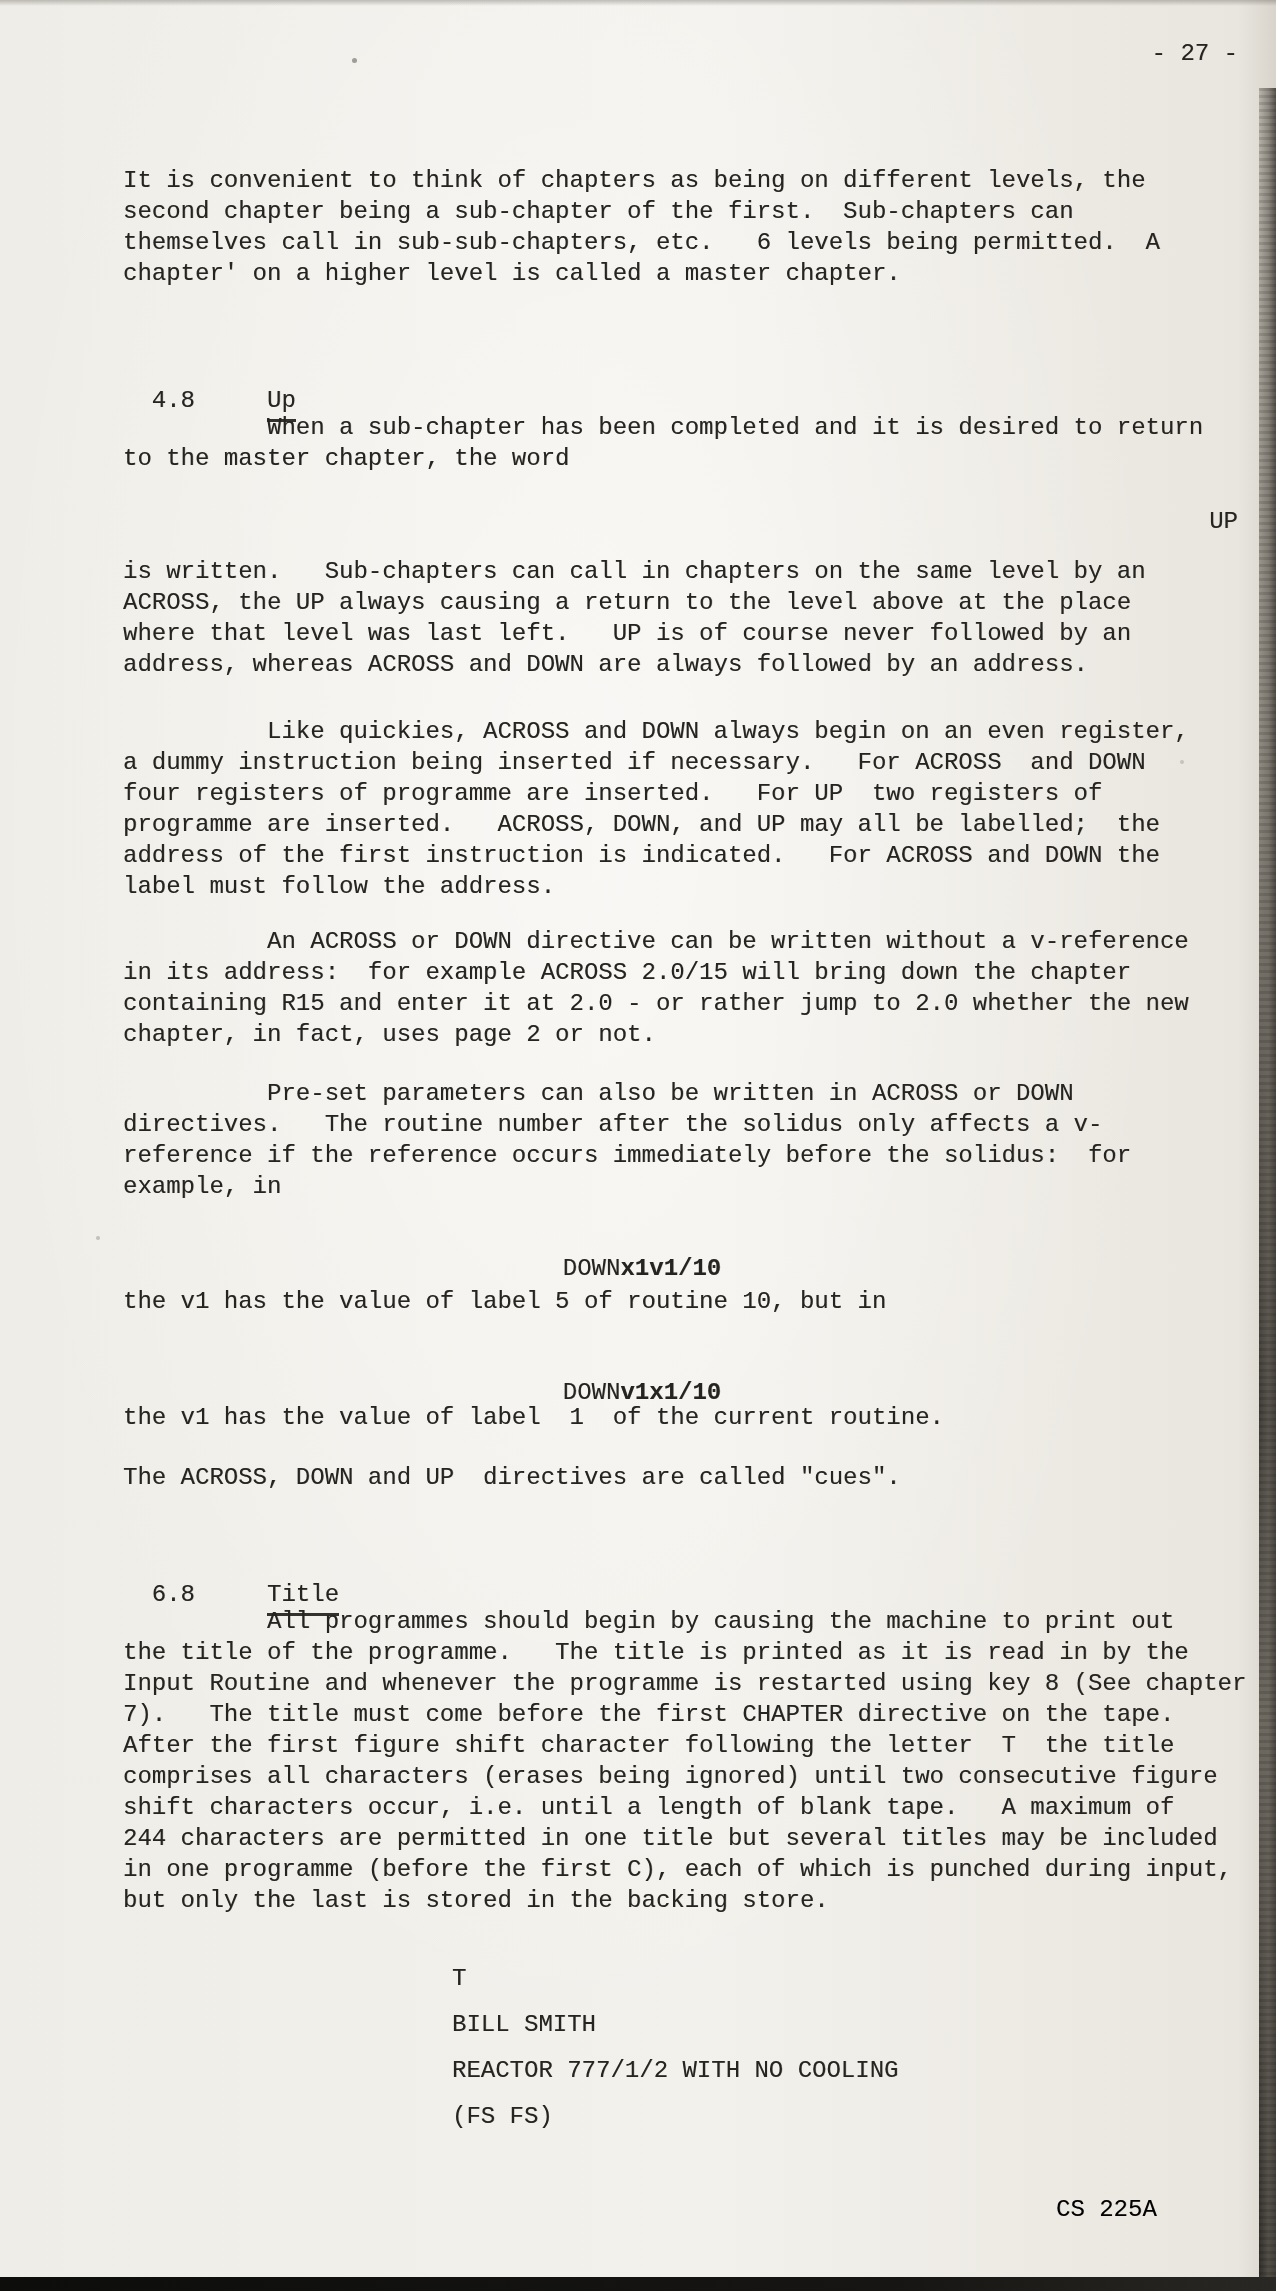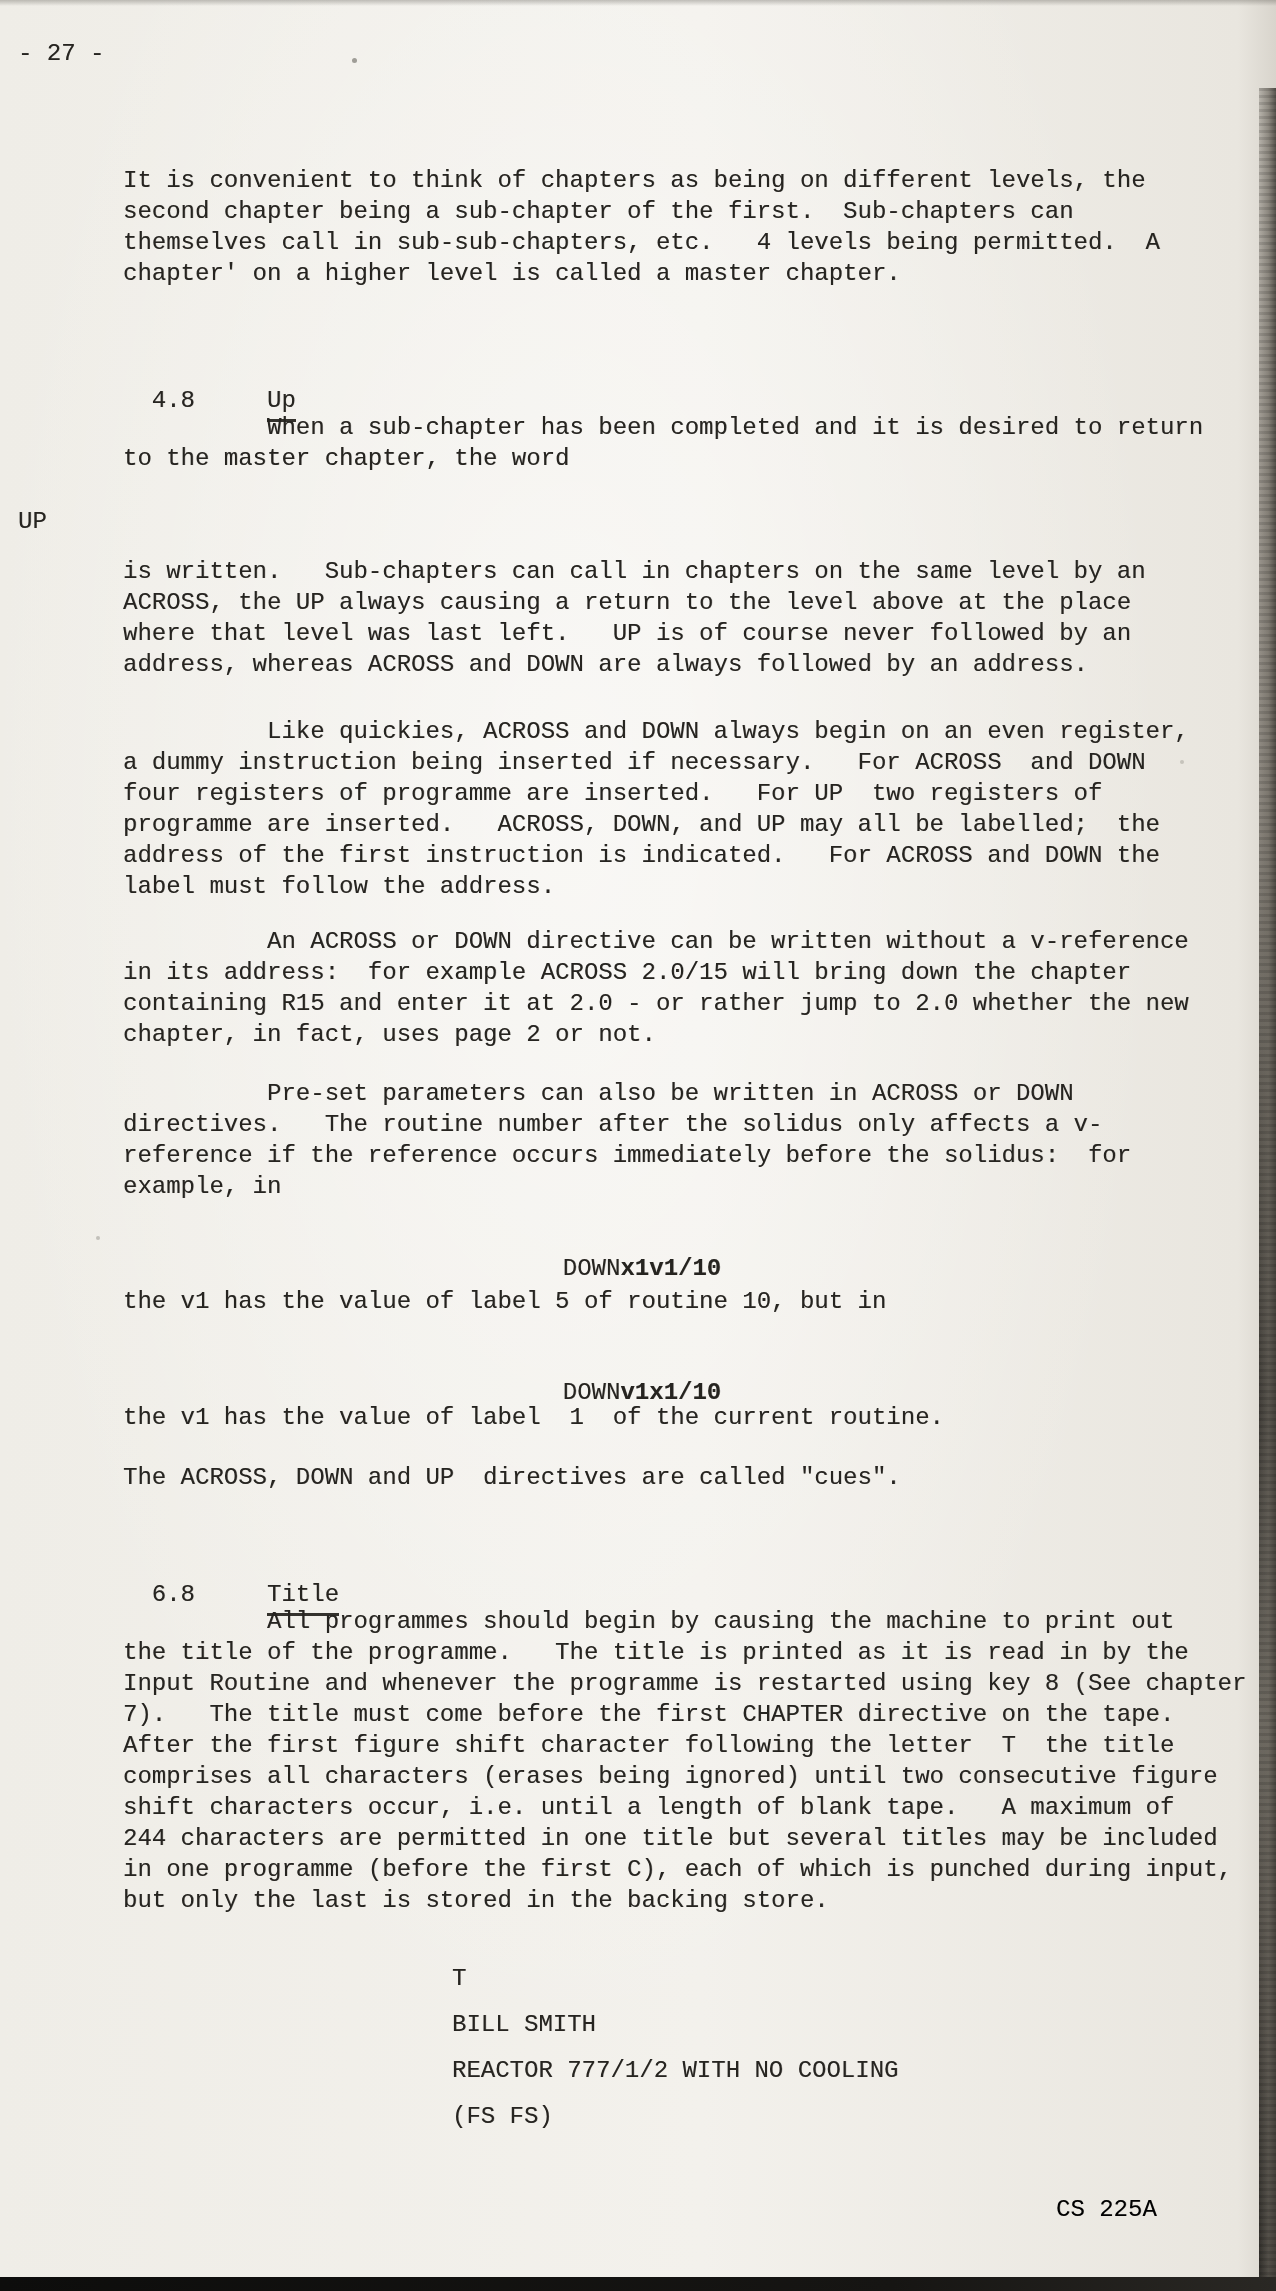--- a/index.html
+++ b/index.html
@@ -22,21 +22,21 @@
     position: absolute;
     white-space: pre;
     font-size: 24px;
     line-height: 31px;
     text-shadow: 0.4px 0.4px 0 rgba(40,38,34,0.35);
   }
   .para { left: 123px; }
   .centered {
     left: 18px;
     width: 1220px;
-    text-align: left;
+    text-align: right;
     white-space: pre;
   }
   .section-heading { left: 123px; }
   .section-title {
     display: inline-block;
     border-bottom: 3px solid #34322d;
     padding-bottom: 3px;
     margin-left: 72px;
   }
   .code-line { left: 534px; }
@@ -89,21 +89,21 @@
   .speckle-2 { left: 96px; top: 1236px; width: 4px; height: 4px; opacity: 0.3; }
   .speckle-3 { left: 1180px; top: 760px; width: 4px; height: 4px; opacity: 0.25; }
 </style>
 </head>
 <body>
 
 <div class="block centered" style="top:38px">- 27 -</div>
 
 <div class="block para" style="top:165px">It is convenient to think of chapters as being on different levels, the
 second chapter being a sub-chapter of the first.  Sub-chapters can
-themselves call in sub-sub-chapters, etc.   4 levels being permitted.  A
+themselves call in sub-sub-chapters, etc.   6 levels being permitted.  A
 chapter' on a higher level is called a master chapter.</div>
 
 <div class="block section-heading" style="top:354px">
   <span>4.8</span><span class="section-title">Up</span>
 </div>
 
 <div class="block para" style="top:412px">          When a sub-chapter has been completed and it is desired to return
 to the master chapter, the word</div>
 
 <div class="block centered" style="top:506px">UP</div>

